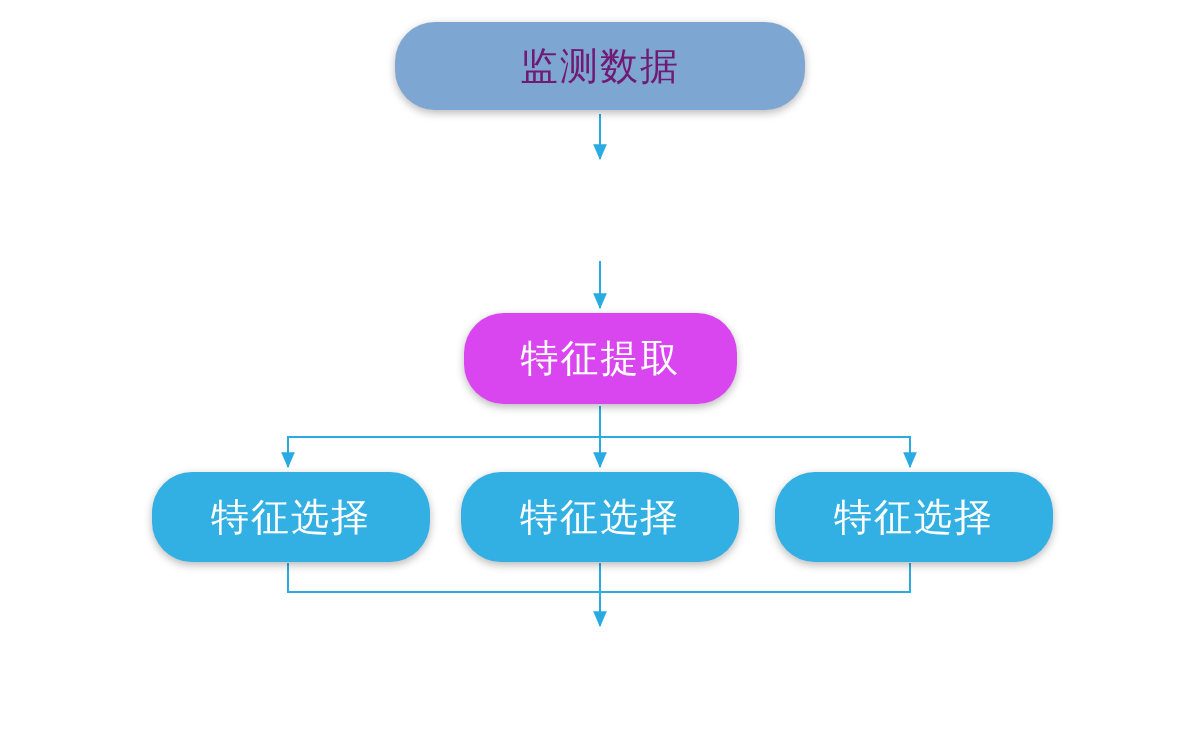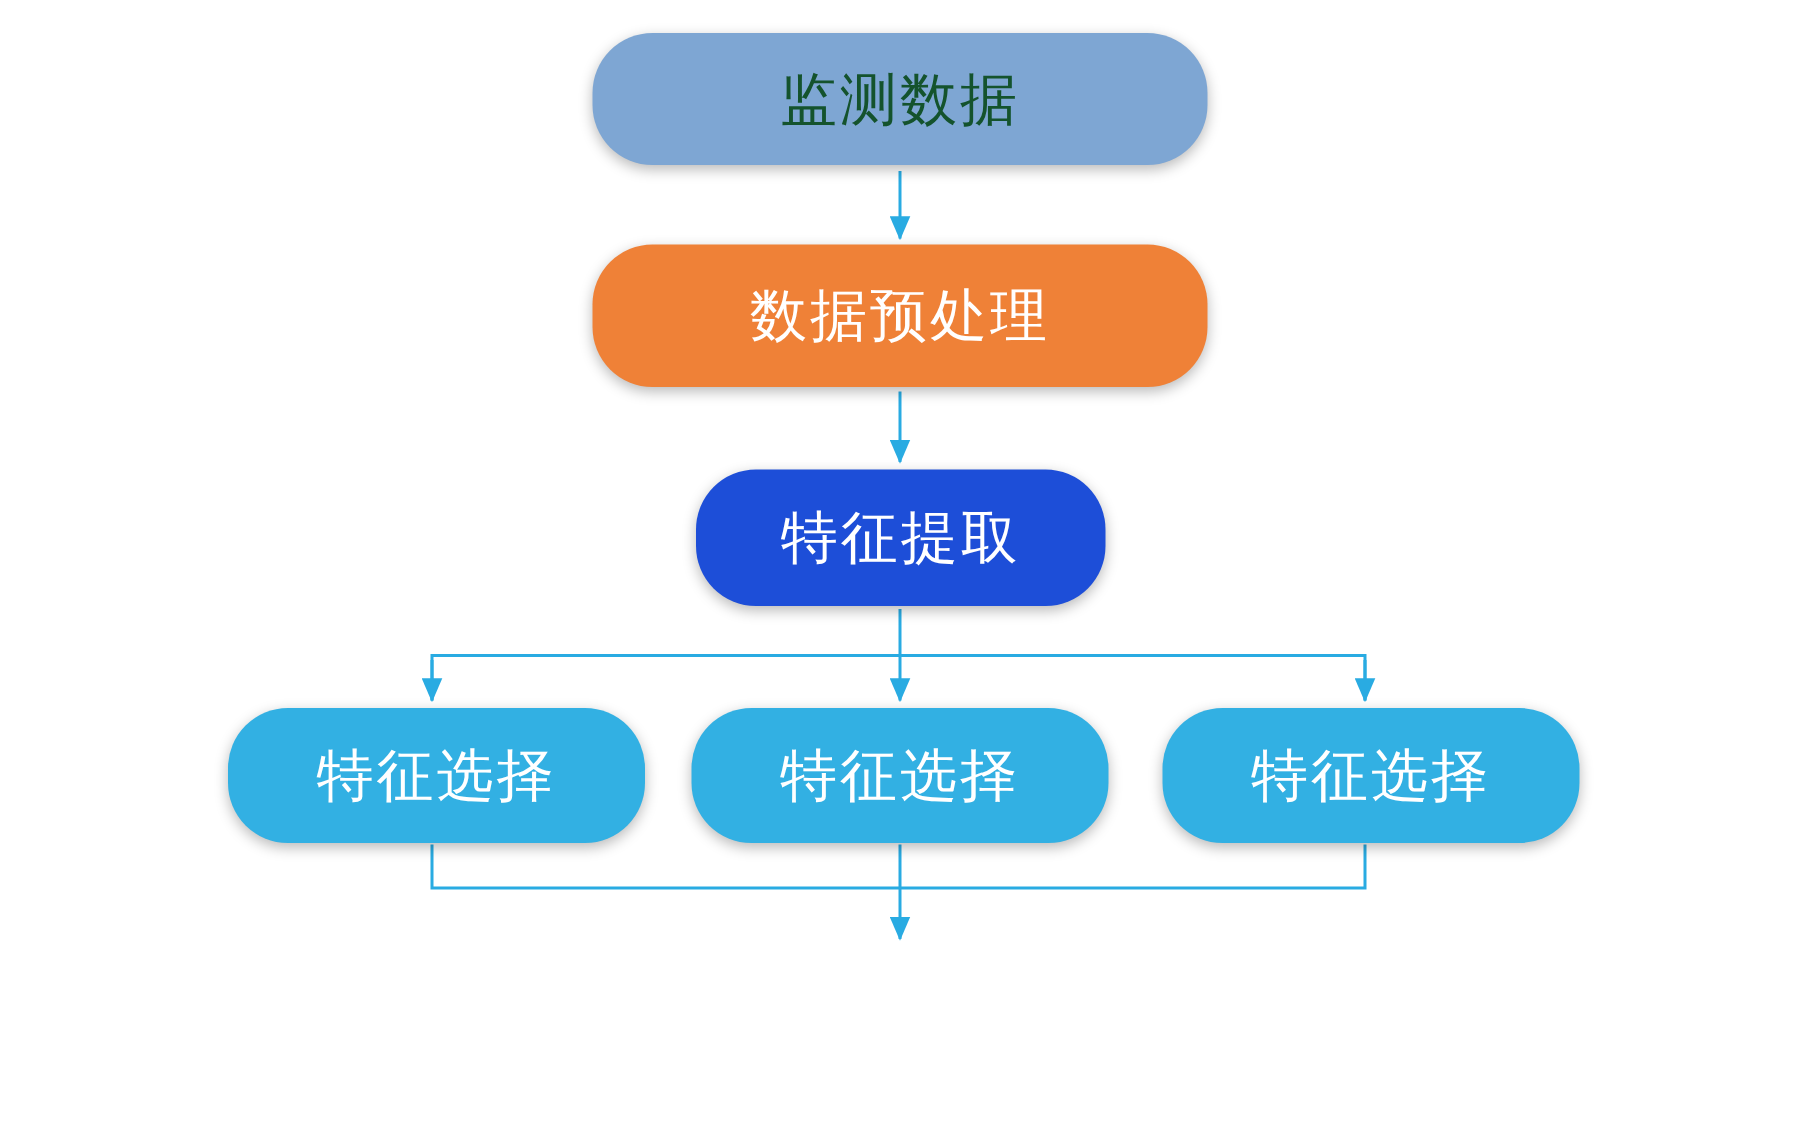--- a/index.html
+++ b/index.html
@@ -67,28 +67,25 @@
     <polyline class="connector" points="288,467 288,437 910,437 910,467" fill="none" stroke="#29abe2" stroke-width="2"></polyline>
     <line class="connector" x1="288" y1="440" x2="288" y2="467" stroke="#29abe2" stroke-width="2" marker-end="url(#arrow)"></line>
     <line class="connector" x1="910" y1="440" x2="910" y2="467" stroke="#29abe2" stroke-width="2" marker-end="url(#arrow)"></line>
 
     <polyline class="connector" points="288,563 288,592 910,592 910,563" fill="none" stroke="#29abe2" stroke-width="2"></polyline>
 
     <line class="connector" x1="600" y1="563" x2="600" y2="626" stroke="#29abe2" stroke-width="2" marker-end="url(#arrow)"></line>
   </svg>
 
   <div class="node n-monitor" style="background-color: rgb(126, 166, 211);">
-    <span class="label" style="color: #14532d;">监测数据</span>
+    <span class="label" style="color: #701a75;">监测数据</span>
   </div>
 
-  <div class="node n-preproc" style="background-color: rgb(239, 129, 55);">
-    <span class="label" style="color: rgb(255, 255, 255);">数据预处理</span>
-  </div>
 
-  <div class="node n-extract" style="background-color: #1d4ed8;">
+  <div class="node n-extract" style="background-color: #d946ef;">
     <span class="label" style="color: rgb(255, 255, 255);">特征提取</span>
   </div>
 
   <div class="node n-select1" style="background-color: rgb(50, 176, 227);">
     <span class="label" style="color: rgb(255, 255, 255);">特征选择</span>
   </div>
 
   <div class="node n-select2" style="background-color: rgb(50, 176, 227);">
     <span class="label" style="color: rgb(255, 255, 255);">特征选择</span>
   </div>

